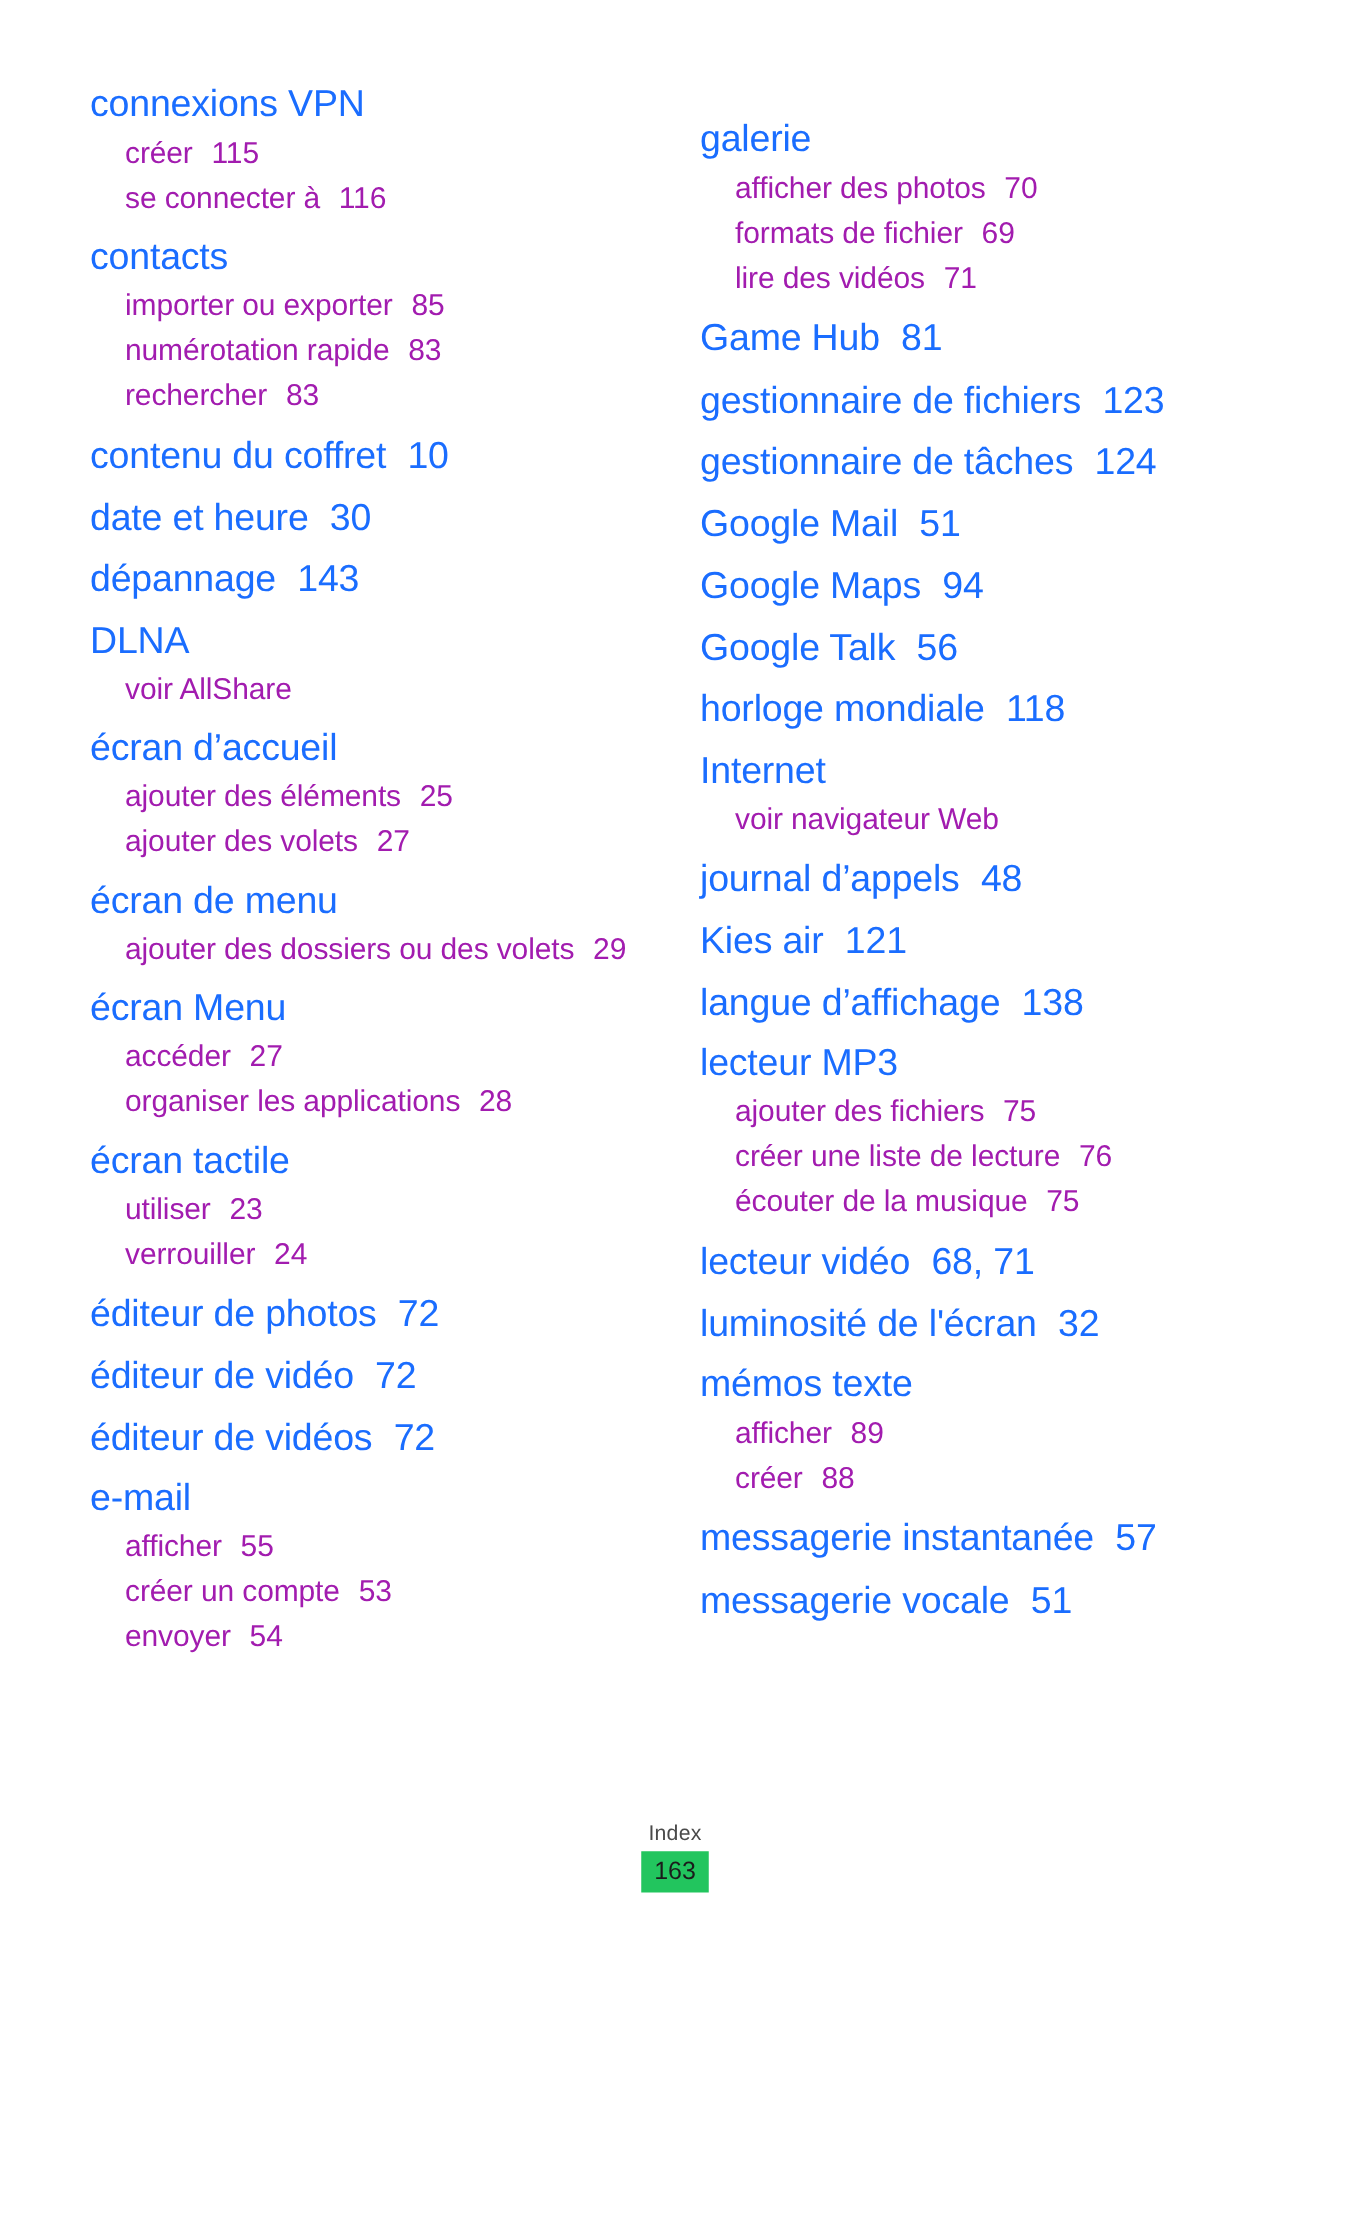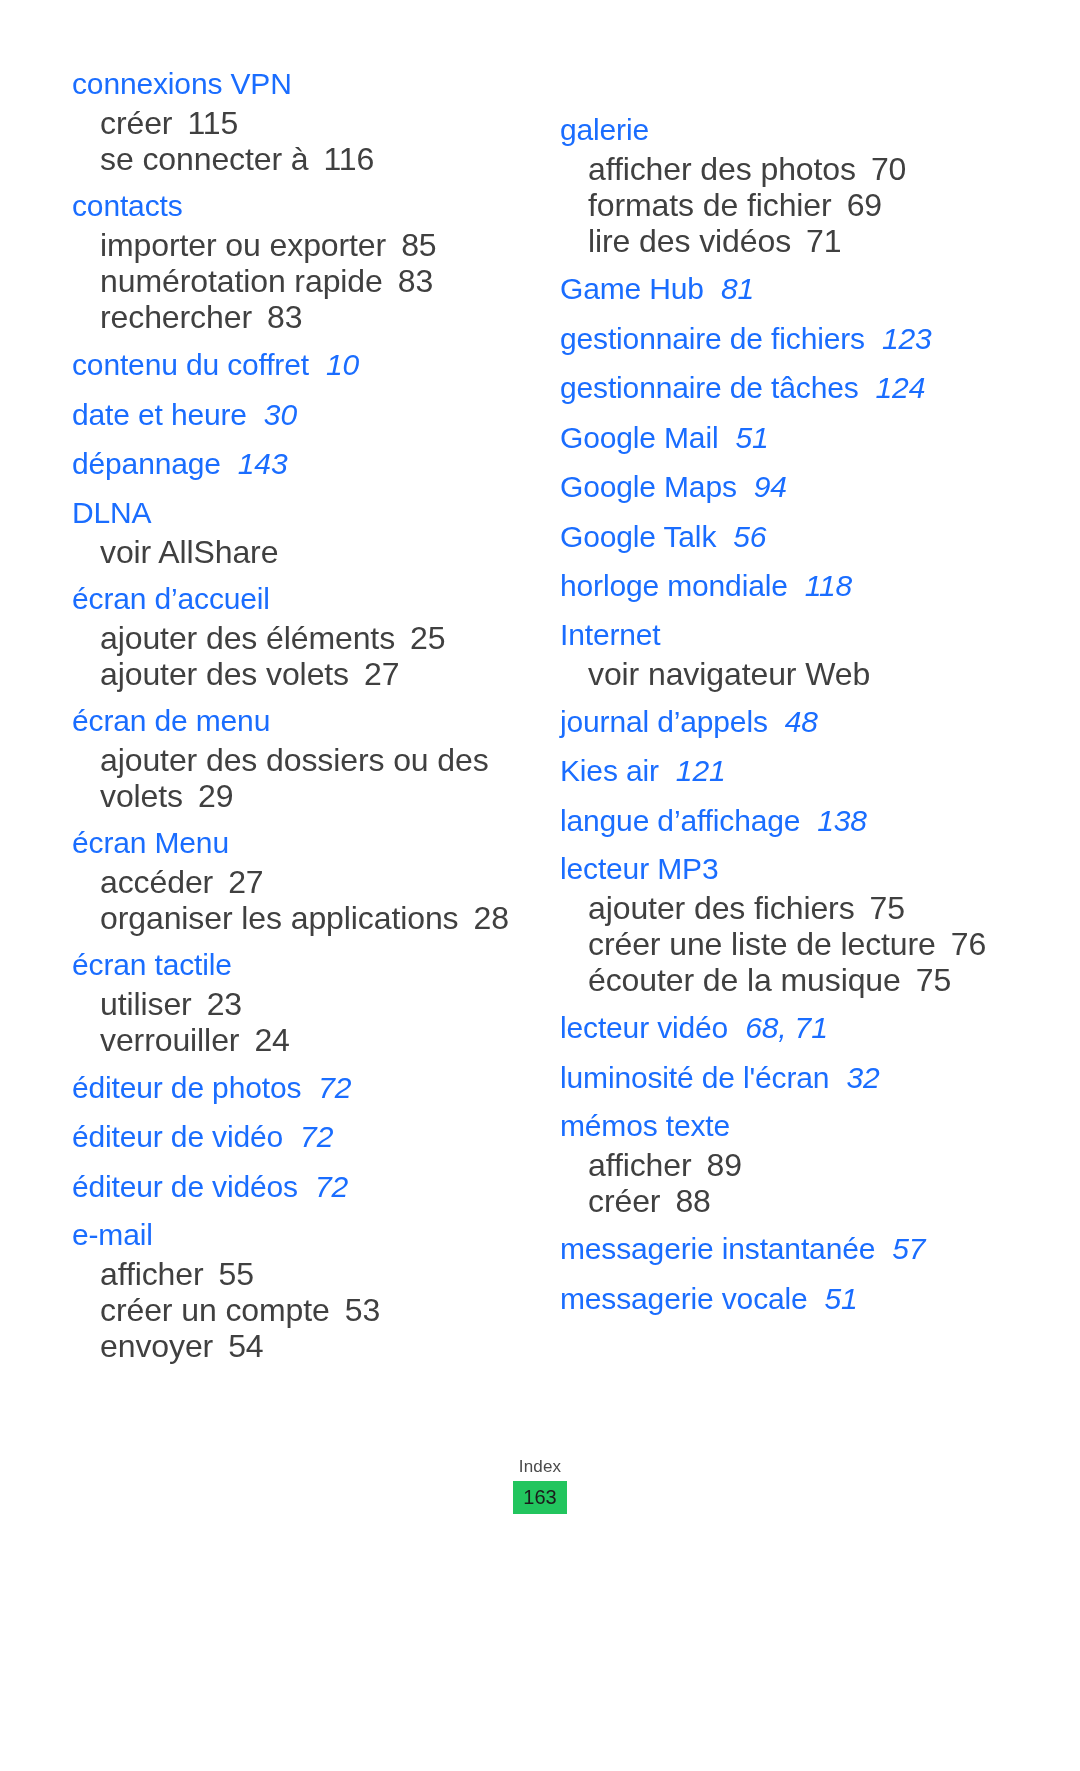--- a/index.html
+++ b/index.html
@@ -48,31 +48,30 @@
     color: #1a6dff;
     font-size: 30px;
     line-height: 45.5px;
     font-weight: normal;
     white-space: normal;
     letter-spacing: -0.15px;
   }
   .headword .pg {
     margin-left: 17px;
     white-space: nowrap;
-    font-style: italic;
   }
 
   .subentries {
     margin: 0;
     padding: 0;
     list-style: none;
   }
   .subentry {
-    color: #404040;
-    font-size: 32px;
+    color: #a21caf;
+    font-size: 24px;
     line-height: 36px;
     padding-left: 28px;
     letter-spacing: -0.1px;
   }
   .subentry .pg {
     margin-left: 15px;
     white-space: nowrap;
   }
 
   

